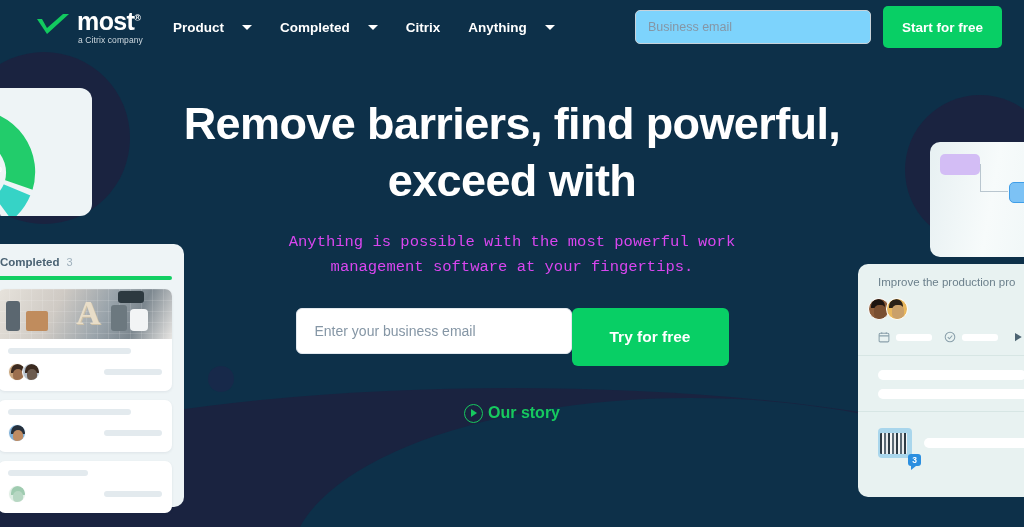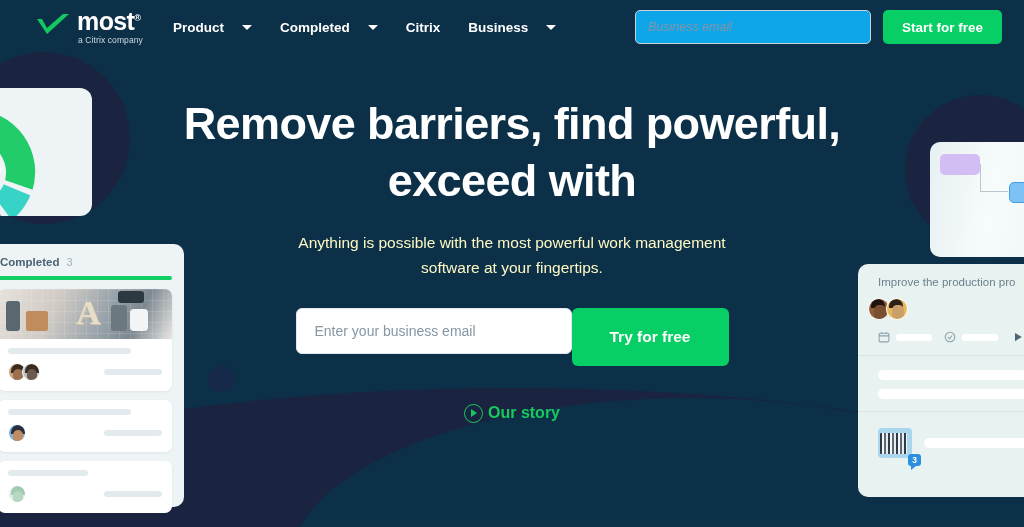--- a/index.html
+++ b/index.html
@@ -111,31 +111,30 @@
     margin-left: auto;
     display: flex;
     align-items: center;
     gap: 12px;
   }
   .nav-email {
     width: 236px;
     height: 34px;
     border-radius: 5px;
     border: 1px solid #c8d2da;
-    background: #0ea5e9;
+    background: #7dd3fc;
     padding: 0 12px;
     font-size: 12.5px;
     font-family: "Liberation Sans", sans-serif;
     color: #33475b;
     outline: none;
-    font-style: italic;
   }
   .nav-email::placeholder { color: #8596a5; }
   .btn-green {
-    height: 34px;
+    height: 42px;
     padding: 0 19px;
     border: none;
     border-radius: 5px;
     background: #08cf65;
     color: #ffffff;
     font-size: 13.5px;
     font-weight: 700;
     font-family: "Liberation Sans", sans-serif;
     cursor: pointer;
     white-space: nowrap;
@@ -151,25 +150,26 @@
   .hero h1 {
     color: #ffffff;
     font-size: 45px;
     font-weight: 700;
     line-height: 1.26;
     letter-spacing: -0.6px;
     max-width: 660px;
     margin: 0 auto;
   }
   .hero p {
-    color: #fef9c3;
+    color: #d946ef;
     font-size: 15.5px;
     line-height: 1.62;
     max-width: 452px;
     margin: 21px auto 16px;
+    font-family: Liberation Mono, monospace;
   }
 
   .hero-form {
     display: flex;
     justify-content: center;
     margin-top: 27px;
   }
   .hero-input {
     width: 276px;
     height: 46px;
@@ -452,21 +452,21 @@
         <span class="caret"></span>
       </div>
       <div class="nav-item">
         <span>Completed</span>
         <span class="caret"></span>
       </div>
       <div class="nav-item">
         <span>Citrix</span>
       </div>
       <div class="nav-item">
-        <span>Business</span>
+        <span>Anything</span>
         <span class="caret"></span>
       </div>
     </div>
 
     <div class="header-right">
       <input class="nav-email" type="text" placeholder="Business email" style="">
       <button class="btn-green">Start for free</button>
     </div>
   </div>
 

